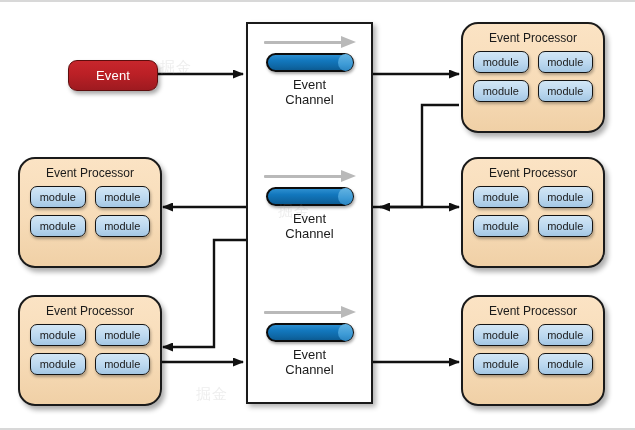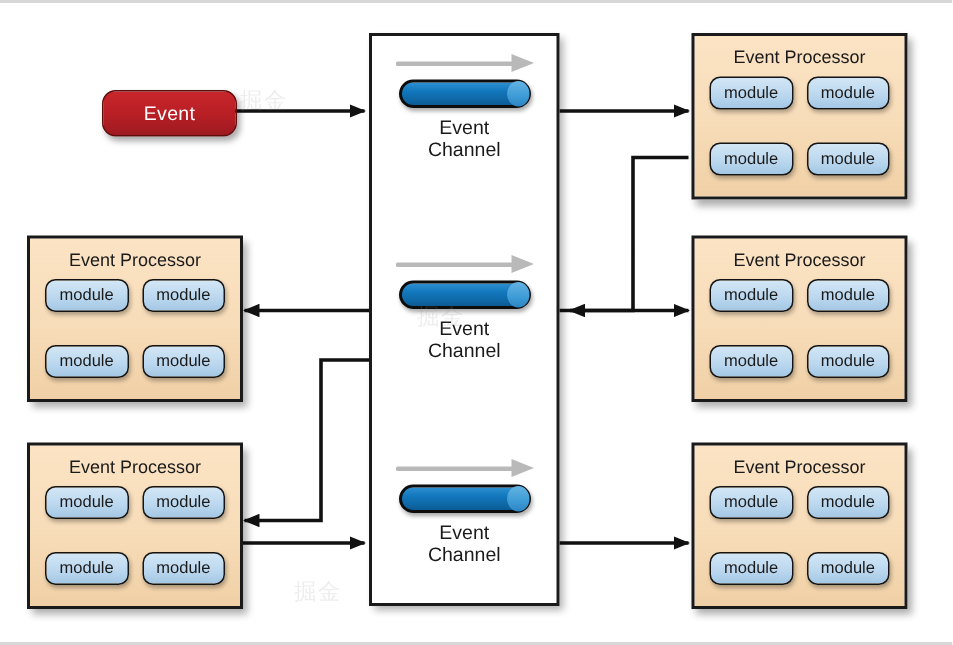--- a/index.html
+++ b/index.html
@@ -109,37 +109,37 @@
     text-align: center;
     font-size: 13px;
     line-height: 15px;
     color: #1a1a1a;
     white-space: pre-line;
   }
 
   
   .processor {
     position: absolute;
-    border-radius: 0;
+    border-radius: 17px;
     border: 2px solid #1a1a1a;
     background: linear-gradient(180deg, #fbe3c4 0%, #f7dcb8 55%, #f0d0a6 100%);
     box-shadow: 3px 4px 5px rgba(0,0,0,0.32);
     box-sizing: border-box;
     padding-top: 7px;
   }
   .processor-title {
     text-align: center;
     font-size: 12px;
     color: #1a1a1a;
     margin-bottom: 6px;
   }
   .module-grid {
     display: grid;
     grid-template-columns: 1fr 1fr;
-    gap: 22px 9px;
+    gap: 7px 9px;
     padding: 0 10px 9px 10px;
   }
   .module {
     height: 22px;
     border-radius: 7px;
     border: 1.8px solid #141414;
     background: linear-gradient(180deg, #d2e6f5 0%, #bcd8ef 55%, #a4c7e4 100%);
     box-shadow: 1px 2px 3px rgba(0,0,0,0.30);
     display: flex;
     align-items: center;

